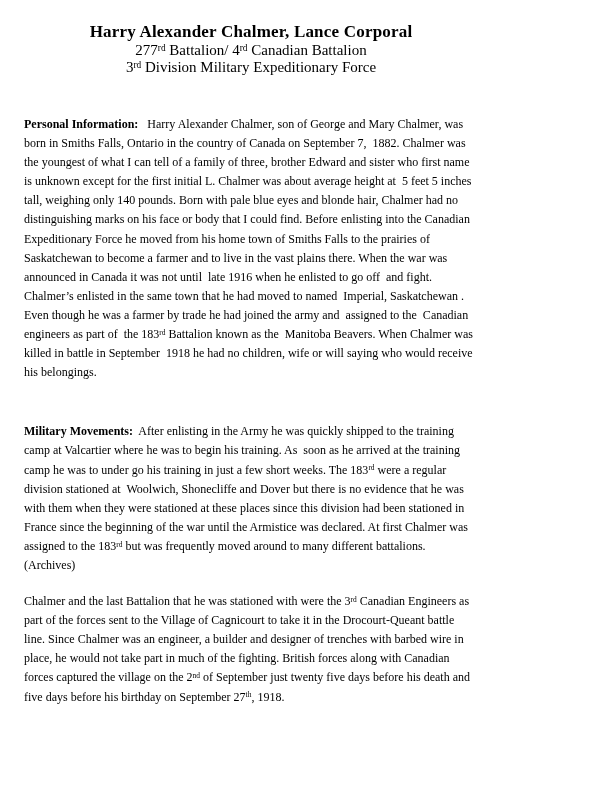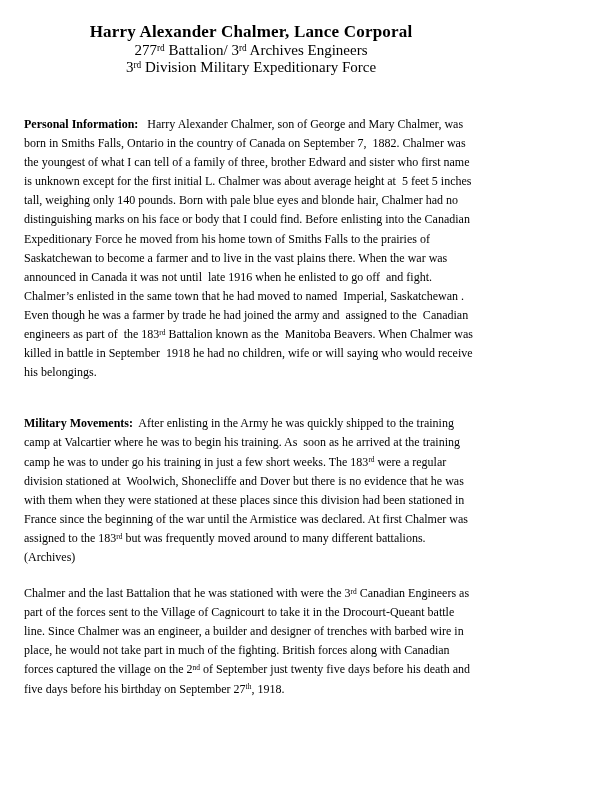--- a/index.html
+++ b/index.html
@@ -40,37 +40,37 @@
   .doc-body {
     font-size: 12px;
   }
   .para {
     margin: 0;
     line-height: 19.1px;
     white-space: pre-wrap;
     text-align: left;
   }
   .para-personal  { margin-top: 39px; }
-  .para-military  { margin-top: 32px; }
+  .para-military  { margin-top: 40px; }
   .para-final     { margin-top: 17px; }
   .bold { font-weight: bold; }
   .sup {
     font-size: 0.62em;
     position: relative;
     top: -0.45em;
     line-height: 0;
   }
 </style>
 </head>
 <body>
 
 <div class="page">
   <header class="doc-header">
     <h1 class="doc-title">Harry Alexander Chalmer, Lance Corporal</h1>
-    <p class="doc-subtitle"><span>277</span><span class="sup">rd</span><span> Battalion/ 3</span><span class="sup">rd</span><span> Archives Engineers</span></p>
+    <p class="doc-subtitle"><span>277</span><span class="sup">rd</span><span> Battalion/ 4</span><span class="sup">rd</span><span> Canadian Battalion</span></p>
     <p class="doc-subtitle"><span>3</span><span class="sup">rd</span><span> Division Military Expeditionary Force</span></p>
   </header>
 
   <main class="doc-body">
     <p class="para para-personal"><span class="bold">Personal Information:</span><span>   Harry Alexander Chalmer, son of George and Mary Chalmer, was born in Smiths Falls, Ontario in the country of Canada on September 7,  1882. Chalmer was the youngest of what I can tell of a family of three, brother Edward and sister who first name is unknown except for the first initial L. Chalmer was about average height at  5 feet 5 inches tall, weighing only 140 pounds. Born with pale blue eyes and blonde hair, Chalmer had no distinguishing marks on his face or body that I could find. Before enlisting into the Canadian Expeditionary Force he moved from his home town of Smiths Falls to the prairies of Saskatchewan to become a farmer and to live in the vast plains there. When the war was announced in Canada it was not until  late 1916 when he enlisted to go off  and fight. Chalmer’s enlisted in the same town that he had moved to named  Imperial, Saskatchewan . Even though he was a farmer by trade he had joined the army and  assigned to the  Canadian engineers as part of  the 183</span><span class="sup">rd</span><span> Battalion known as the  Manitoba Beavers. When Chalmer was killed in battle in September  1918 he had no children, wife or will saying who would receive his belongings.</span></p>
     <p class="para para-military"><span class="bold">Military Movements:</span><span>  After enlisting in the Army he was quickly shipped to the training camp at Valcartier where he was to begin his training. As  soon as he arrived at the training camp he was to under go his training in just a few short weeks. The 183</span><span class="sup">rd</span><span> were a regular division stationed at  Woolwich, Shonecliffe and Dover but there is no evidence that he was with them when they were stationed at these places since this division had been stationed in France since the beginning of the war until the Armistice was declared. At first Chalmer was assigned to the 183</span><span class="sup">rd</span><span> but was frequently moved around to many different battalions.  (Archives)</span></p>
     <p class="para para-final"><span>Chalmer and the last Battalion that he was stationed with were the 3</span><span class="sup">rd</span><span> Canadian Engineers as part of the forces sent to the Village of Cagnicourt to take it in the Drocourt-Queant battle line. Since Chalmer was an engineer, a builder and designer of trenches with barbed wire in place, he would not take part in much of the fighting. British forces along with Canadian forces captured the village on the 2</span><span class="sup">nd</span><span> of September just twenty five days before his death and five days before his birthday on September 27</span><span class="sup">th</span><span>, 1918.</span></p>
   </main>
 </div>
 

